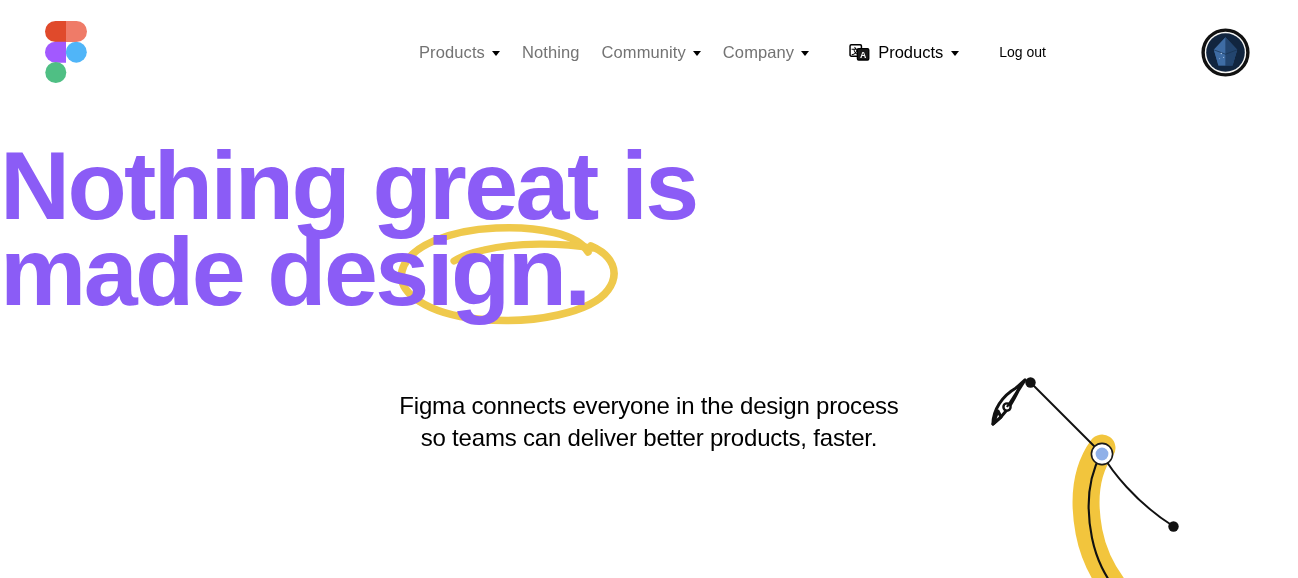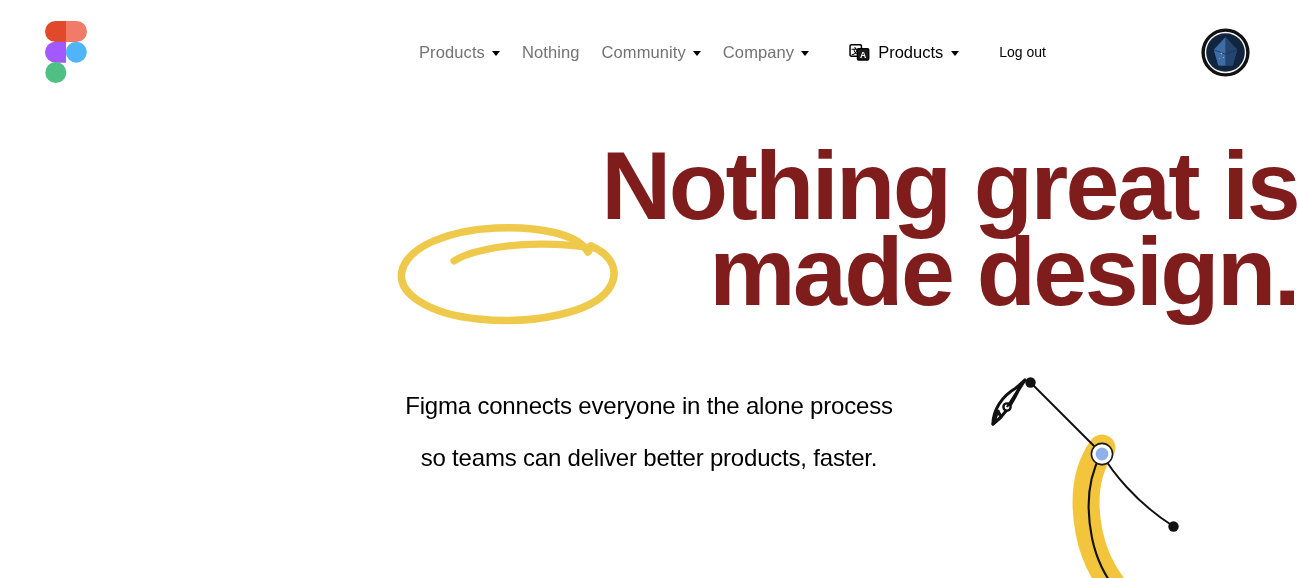--- a/index.html
+++ b/index.html
@@ -108,26 +108,26 @@
     width: 1298px;
     height: 578px;
     pointer-events: none;
   }
 
   .headline {
     position: absolute;
     top: 143px;
     left: 0;
     width: 1298px;
-    text-align: right;
+    text-align: left;
     font-size: 97px;
     font-weight: bold;
     line-height: 86px;
     letter-spacing: -2.6px;
-    color: #7f1d1d;
+    color: #8b5cf6;
     z-index: 3;
   }
   .headline .l2 { display: block; }
 
   .circle-annotation {
     position: absolute;
     left: 392px;
     top: 222px;
     width: 266px;
     height: 108px;
@@ -139,21 +139,21 @@
     top: 390px;
     left: 0;
     width: 1298px;
     text-align: center;
     font-size: 24px;
     line-height: 32px;
     color: #000000;
     letter-spacing: -0.2px;
     z-index: 3;
   }
-  .subhead .s2 { display: block; margin-top: 20px; }
+  .subhead .s2 { display: block; }
 
   
   .pen-illustration {
     position: absolute;
     left: 985px;
     top: 362px;
     width: 313px;
     height: 216px;
     z-index: 1;
   }
@@ -241,21 +241,21 @@
 
     <path d="M200 26 C172 21 124 20 92 28 C78 31 68 35 62 39" fill="none" stroke="#EFC94C" stroke-width="7.2" stroke-linecap="round"></path>
   </svg>
 
   <div class="headline">
     <span>Nothing great is</span>
     <span class="l2">made design.</span>
   </div>
 
   <div class="subhead">
-    <span>Figma connects everyone in the alone process</span>
+    <span>Figma connects everyone in the design process</span>
     <span class="s2">so teams can deliver better products, faster.</span>
   </div>
 
   <svg class="pen-illustration" viewBox="0 0 313 216">
 
     <path d="M117 86 C101 108 98 138 104 170 C109 196 120 214 131 228" fill="none" stroke="#F2C53D" stroke-width="27" stroke-linecap="round"></path>
 
     <path d="M116 92 C103 116 101 146 107 176 C112 200 121 214 129 226" fill="none" stroke="#111111" stroke-width="2.1" fill-opacity="0"></path>
 
     <line x1="46" y1="21" x2="117" y2="92" stroke="#111111" stroke-width="1.9"></line>

